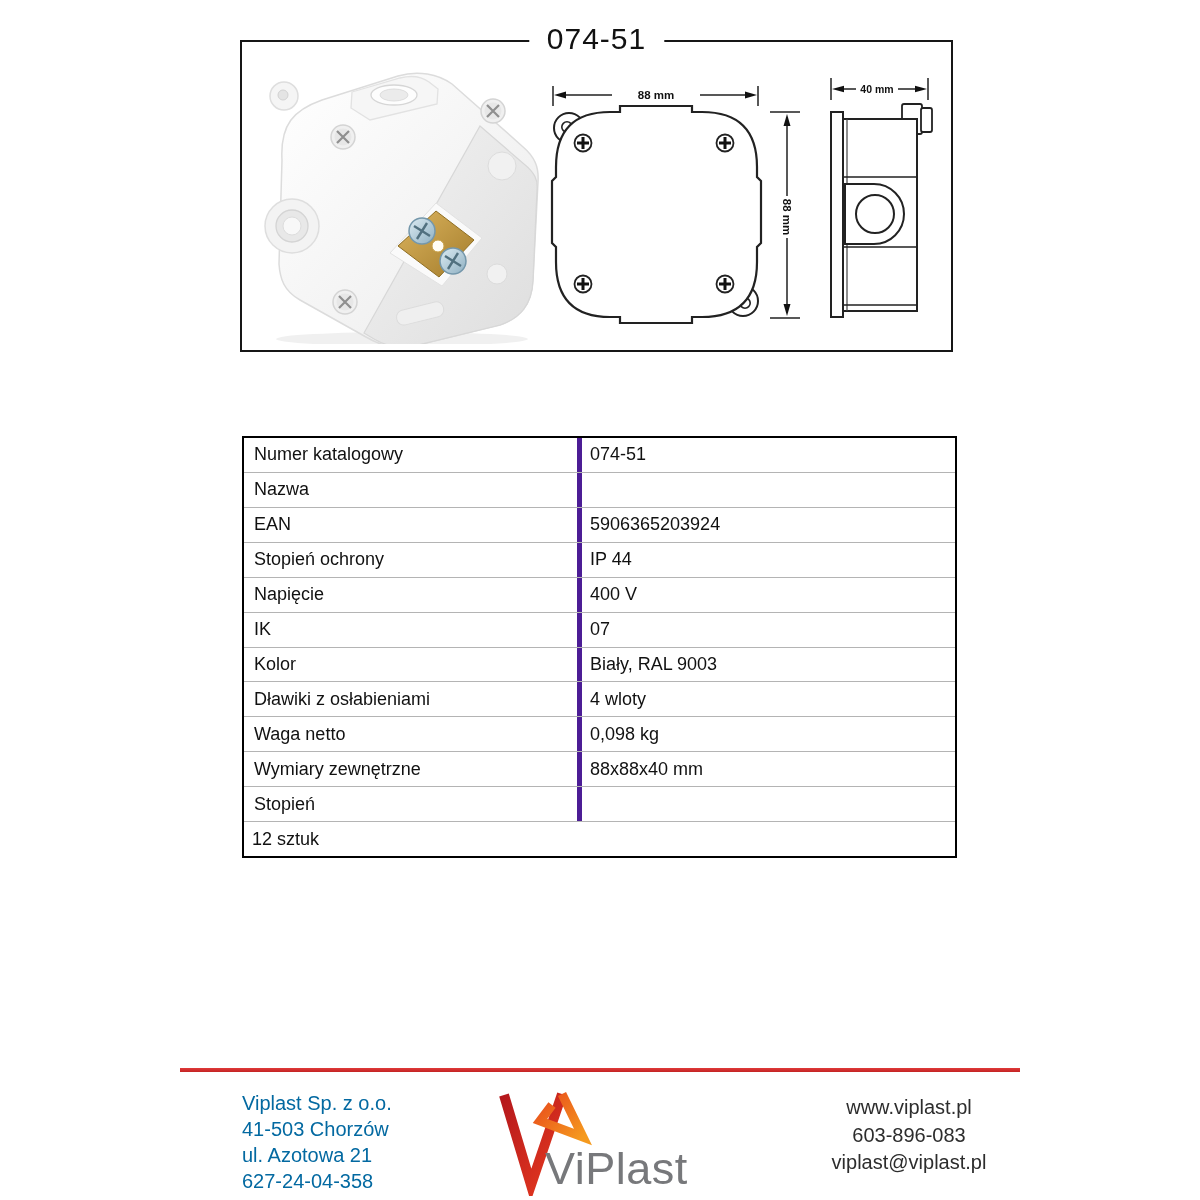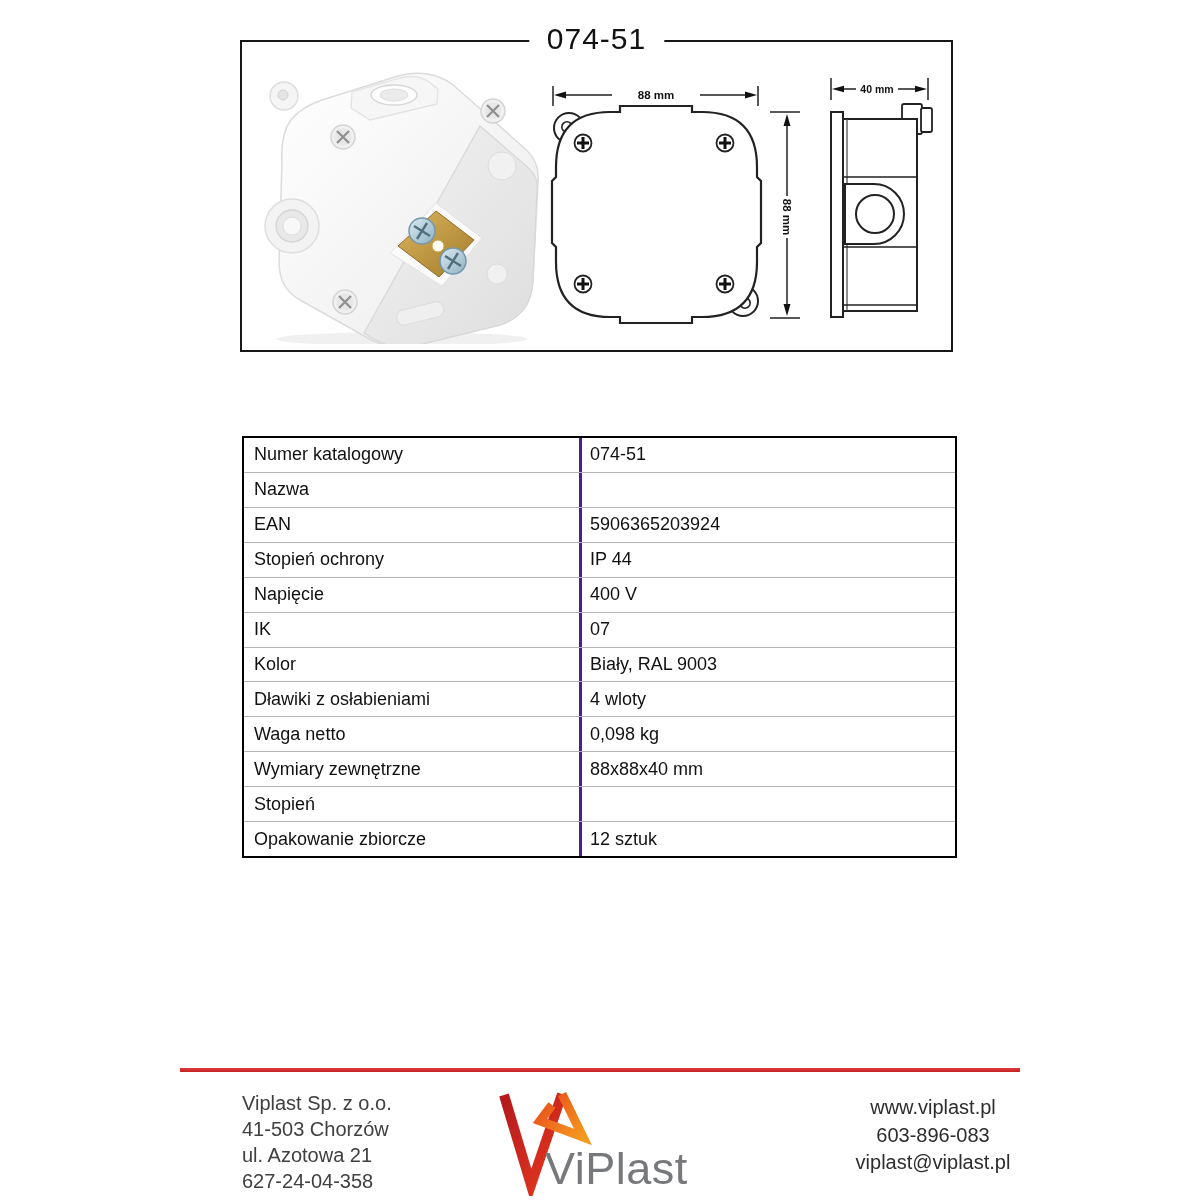--- a/index.html
+++ b/index.html
@@ -26,40 +26,40 @@
 
   
   .spec-table{
     position:absolute;left:242px;top:436px;width:715px;height:422px;
     border:2px solid #000;box-sizing:border-box;display:flex;flex-direction:column;
     background:#fff;
   }
   .spec-row{flex:1;display:flex;border-top:1px solid #b4b4b4;min-height:0;}
   .spec-row:first-child{border-top:none;}
   .spec-label{
-    width:338px;flex:0 0 338px;border-right:3px solid #4c1d95;
+    width:338px;flex:0 0 338px;border-right:5px solid #4c1d95;
     display:flex;align-items:center;padding-left:10px;box-sizing:border-box;
     font-size:18px;color:#111;
   }
   .spec-value{
     flex:1;display:flex;align-items:center;padding-left:8px;
     font-size:18px;color:#111;
   }
 
   
   .footer-rule{
     position:absolute;left:180px;top:1068px;width:840px;height:4px;
     background:linear-gradient(to bottom,#e03a3a,var(--accent,#c32323));
   }
   .footer-company{
     position:absolute;left:242px;top:1090px;font-size:20px;line-height:26px;
-    color:#404040;
+    color:#0369a1;
   }
   .footer-contact{
-    position:absolute;left:808px;top:1094px;width:250px;text-align:center;
+    position:absolute;left:784px;top:1094px;width:250px;text-align:center;
     font-size:20px;line-height:27.5px;color:#2d2d2d;
   }
   .logo-svg{position:absolute;left:488px;top:1086px;}
 </style>
 </head>
 <body>
 
 <section class="image-box">
   <span class="panel-title">074-51</span>
 
@@ -258,21 +258,20 @@
     <div class="spec-value">0,098 kg</div>
   </div>
   <div class="spec-row">
     <div class="spec-label">Wymiary zewnętrzne</div>
     <div class="spec-value">88x88x40 mm</div>
   </div>
   <div class="spec-row">
     <div class="spec-label">Stopień</div>
   </div>
   <div class="spec-row">
-    <div class="spec-label">Opakowanie zbiorcze</div>
     <div class="spec-value">12 sztuk</div>
   </div>
 </div>
 
 <div class="footer-rule"></div>
 
 <div class="footer-company">
   <div>Viplast Sp. z o.o.</div>
   <div>41-503 Chorzów</div>
   <div>ul. Azotowa 21</div>

